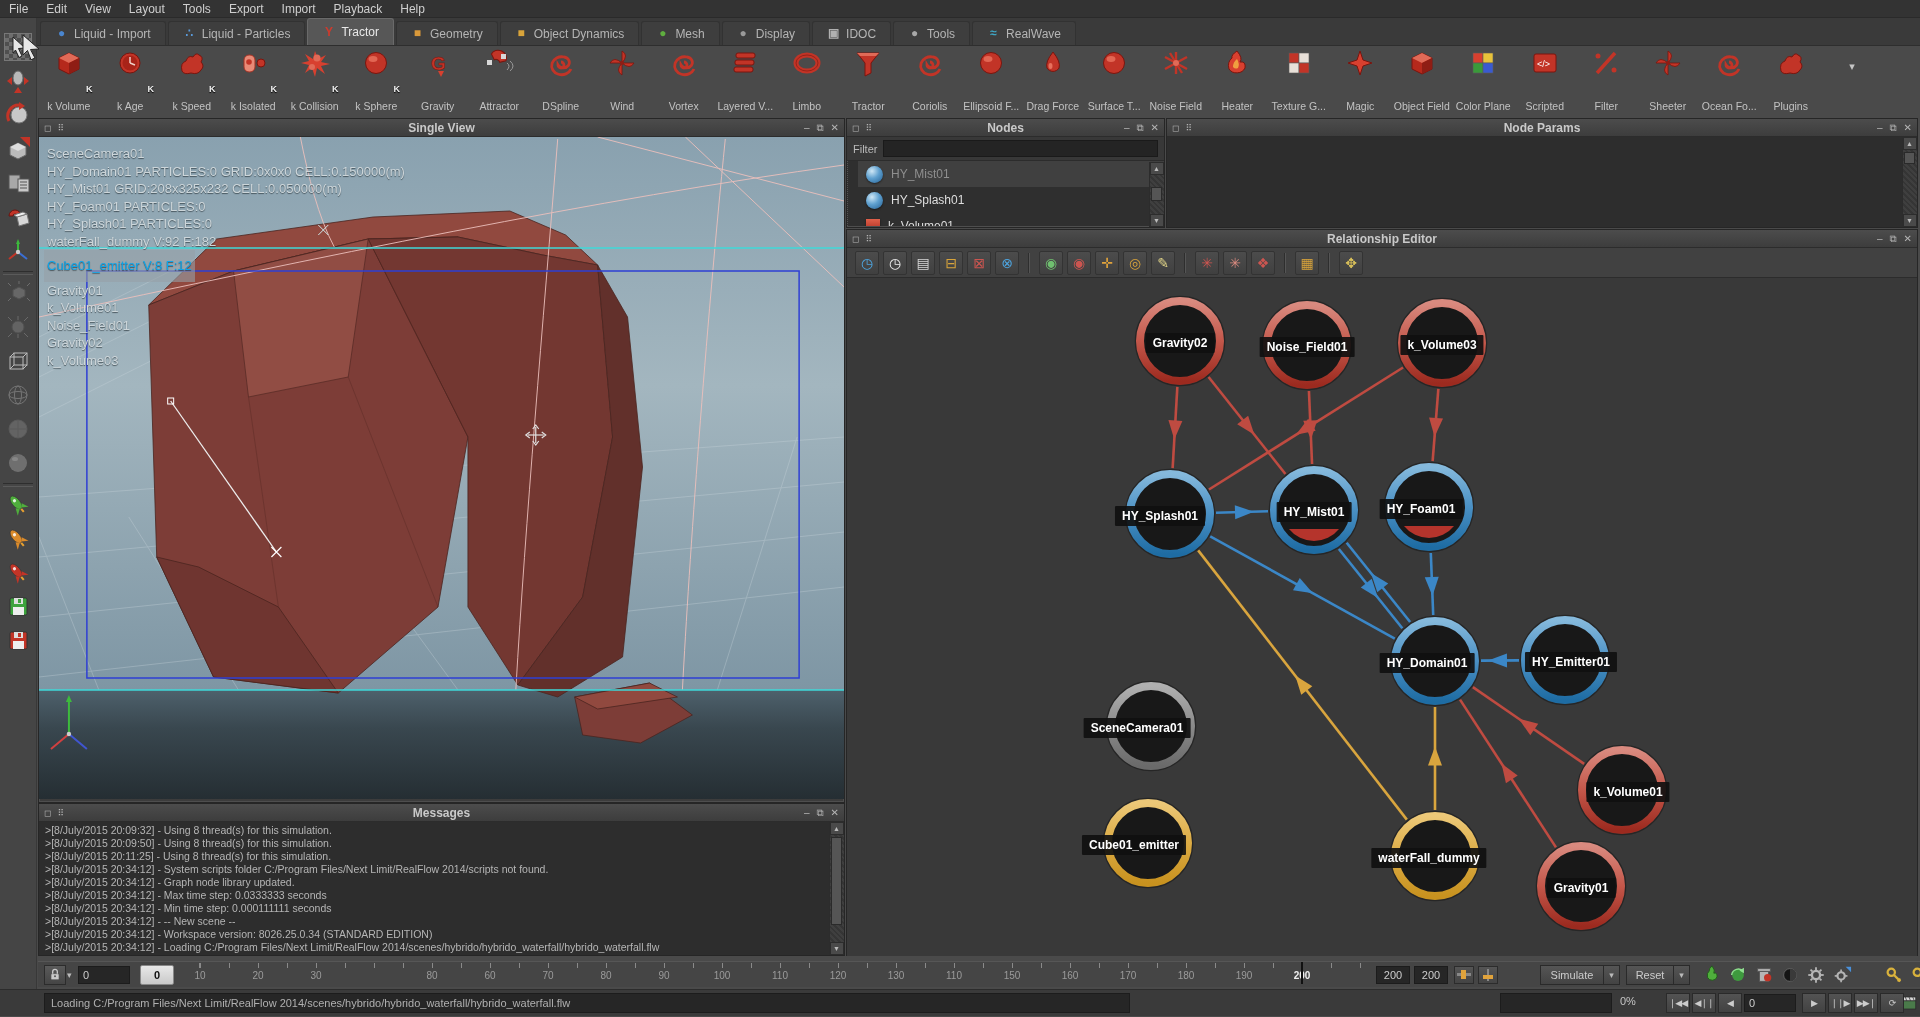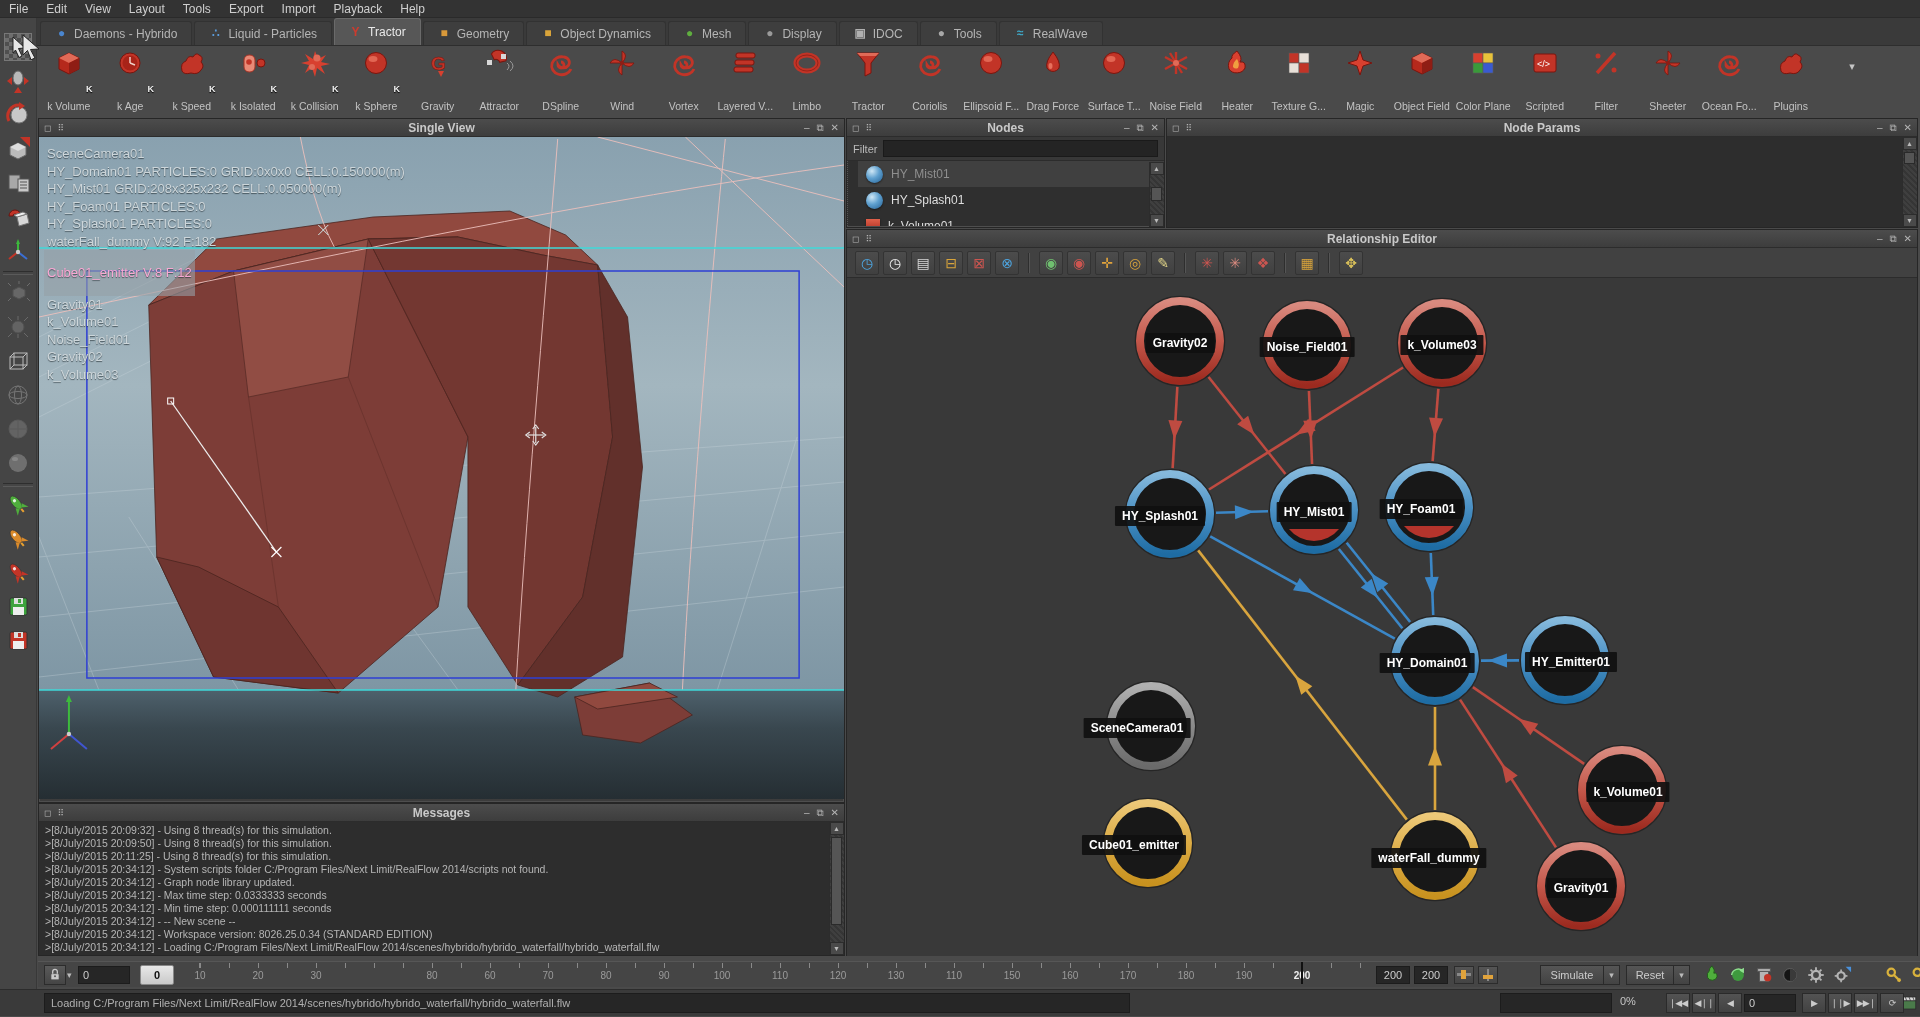--- a/index.html
+++ b/index.html
@@ -33,21 +33,21 @@
   .panel{position:absolute;background:#3c3c3c;border:1px solid #262626;box-shadow:inset 0 0 0 1px #4e4e4e;}
   .ptitle{height:18px;background:linear-gradient(#4c4c4c,#3d3d3d);display:flex;align-items:center;justify-content:center;font-size:12px;font-weight:bold;color:#c9c9c9;position:relative;border-bottom:1px solid #2c2c2c;}
   .ptitle .lico{position:absolute;left:5px;display:flex;gap:6px;color:#b5b5b5;font-size:9px;font-weight:normal;}
   .ptitle .winbtns{position:absolute;right:5px;display:flex;gap:7px;color:#b5b5b5;font-size:10px;font-weight:normal;}
   .pcontent{position:relative;width:100%;overflow:hidden;}
 
   
   #viewport{position:relative;width:100%;height:662px;}
   #vp-svg{position:absolute;left:0;top:0;width:100%;height:100%;}
   #vp-overlay{position:absolute;left:8px;top:8px;font-size:13px;line-height:17.5px;color:#cdd6da;text-shadow:0 1px 1px rgba(20,30,35,.6);}
-  #vp-overlay .hl{background:rgba(150,160,166,.6);color:#f9a8d4;display:inline-block;padding:14px 3px;margin-left:-3px;}
+  #vp-overlay .hl{background:rgba(150,160,166,.6);color:#0ea5e9;display:inline-block;padding:7px 3px;margin-left:-3px;}
 
   
   #nodes-filter{display:flex;align-items:center;gap:6px;height:24px;padding:0 6px;background:#383838;border-bottom:1px solid #2c2c2c;}
   #nodes-filter label{color:#bbb;font-size:11px;}
   #nodes-filter input{flex:1;height:17px;background:#242424;border:1px solid #1a1a1a;color:#ddd;font-size:11px;padding:0 4px;}
   #nodes-list{background:#2f2f2f;height:65px;overflow:hidden;position:relative;padding-left:10px;border-left:1px dotted #555;}
   .nrow{display:flex;align-items:center;gap:8px;height:26px;padding-left:8px;font-size:12px;color:#dedede;}
   .nrow.muted{background:#404040;color:#8f8f8f;}
   .nico-wave{width:17px;height:17px;border-radius:50%;background:radial-gradient(circle at 35% 30%,#cfe7f5,#5fa0cf 45%,#225e92);box-shadow:0 1px 2px rgba(0,0,0,.5);}
   .nico-cube{width:14px;height:14px;background:linear-gradient(#e0604a,#a5251a);box-shadow:0 1px 2px rgba(0,0,0,.5);}
@@ -114,21 +114,21 @@
       <span class="menu-item">Export</span>
       <span class="menu-item">Import</span>
       <span class="menu-item">Playback</span>
       <span class="menu-item">Help</span>
     </div>
 
   <div id="tab-handle"></div>
   <div id="tabbar">
       <div class="tab">
         <span class="tab-ic" style="color: rgb(74, 134, 208);">●</span>
-        <span>Daemons - Hybrido</span>
+        <span>Liquid - Import</span>
       </div>
       <div class="tab">
         <span class="tab-ic" style="color: rgb(90, 154, 217);">∴</span>
         <span>Liquid - Particles</span>
       </div>
       <div class="tab active">
         <span class="tab-ic" style="color: rgb(204, 59, 46);">Y</span>
         <span>Tractor</span>
       </div>
       <div class="tab">

